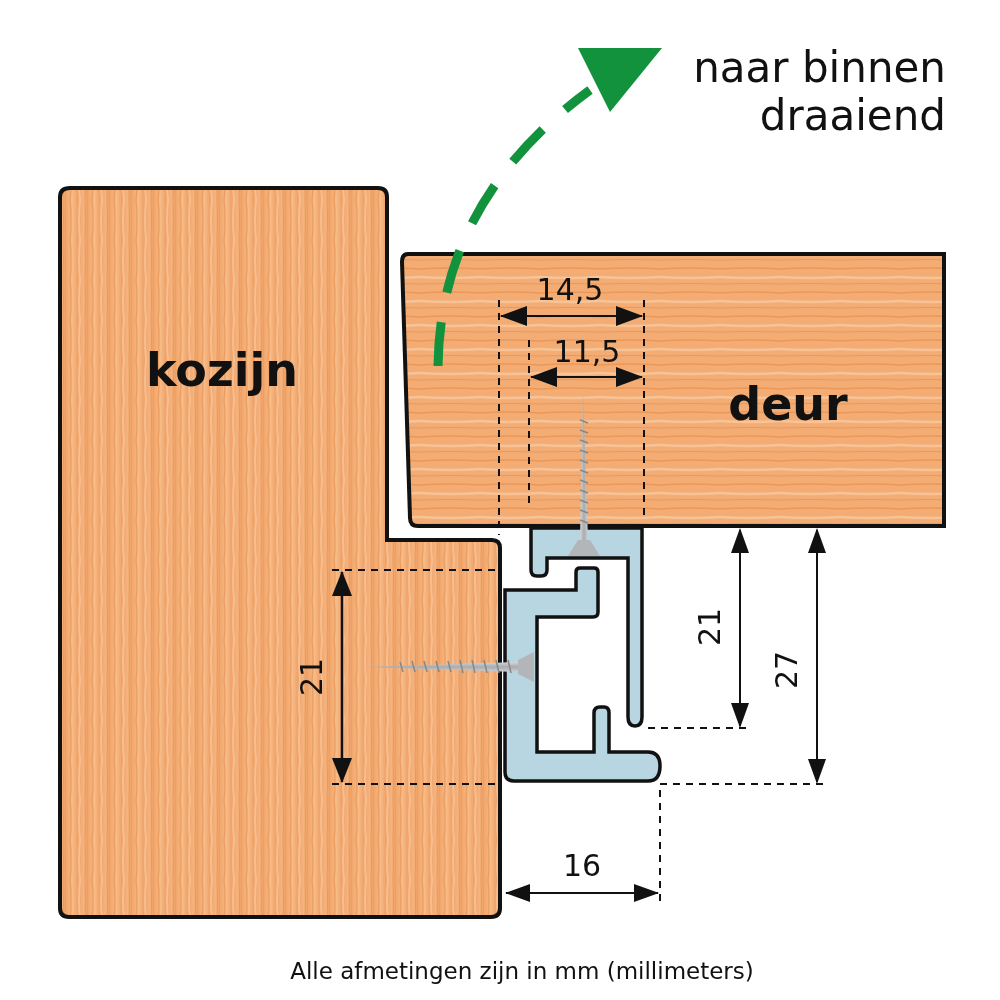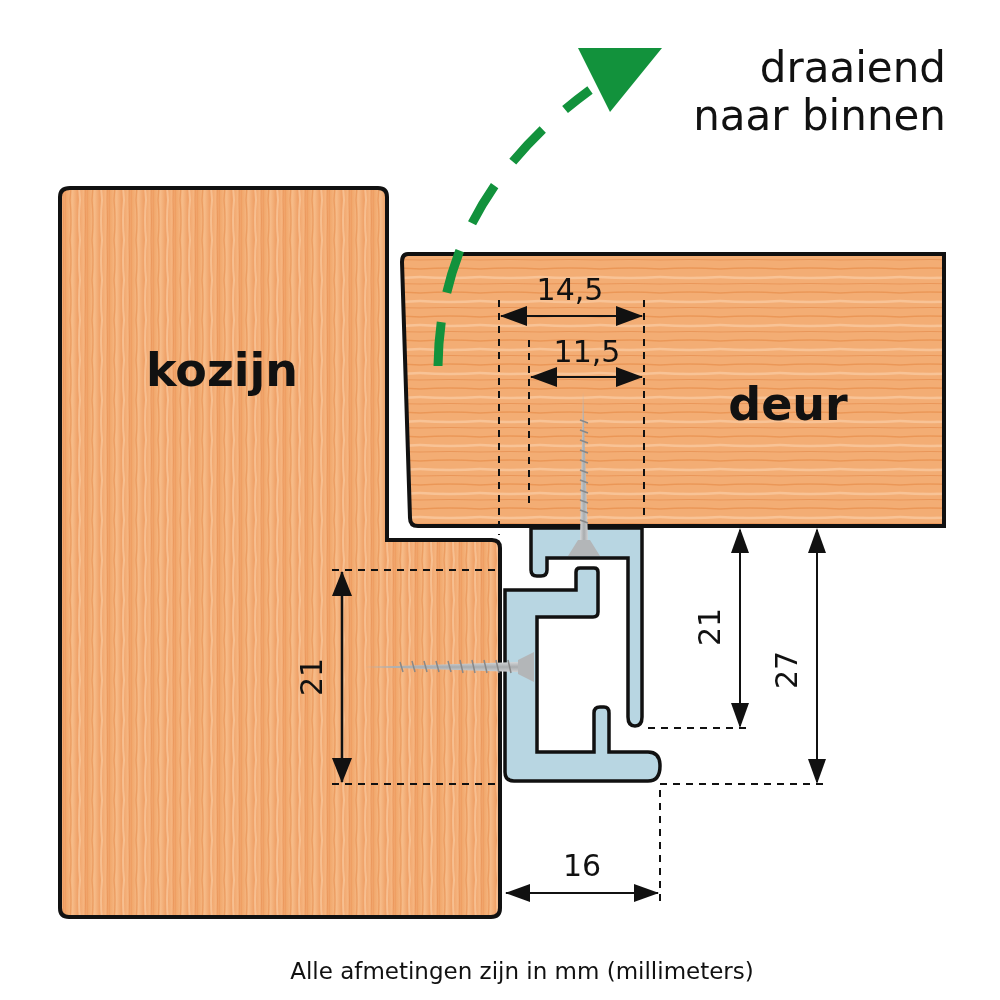--- a/index.html
+++ b/index.html
@@ -108,17 +108,17 @@
   <line x1="506" y1="893" x2="658" y2="893" stroke="#111" stroke-width="2"></line>
   <polygon points="505,893 530,884 530,902" fill="#111"></polygon>
   <polygon points="659,893 634,884 634,902" fill="#111"></polygon>
   <text class="lbl" x="582" y="876" font-size="30" text-anchor="middle">16</text>
 
   <text class="lbl-bold" x="222" y="386" font-size="46" text-anchor="middle">kozijn</text>
   <text class="lbl-bold" x="788" y="420" font-size="46" text-anchor="middle">deur</text>
 </svg>
 
 <div class="title">
+  <div>naar binnen</div>
   <div>draaiend</div>
-  <div>naar binnen</div>
 </div>
 
 <div class="caption">Alle afmetingen zijn in mm (millimeters)</div>
 
 </body></html>

